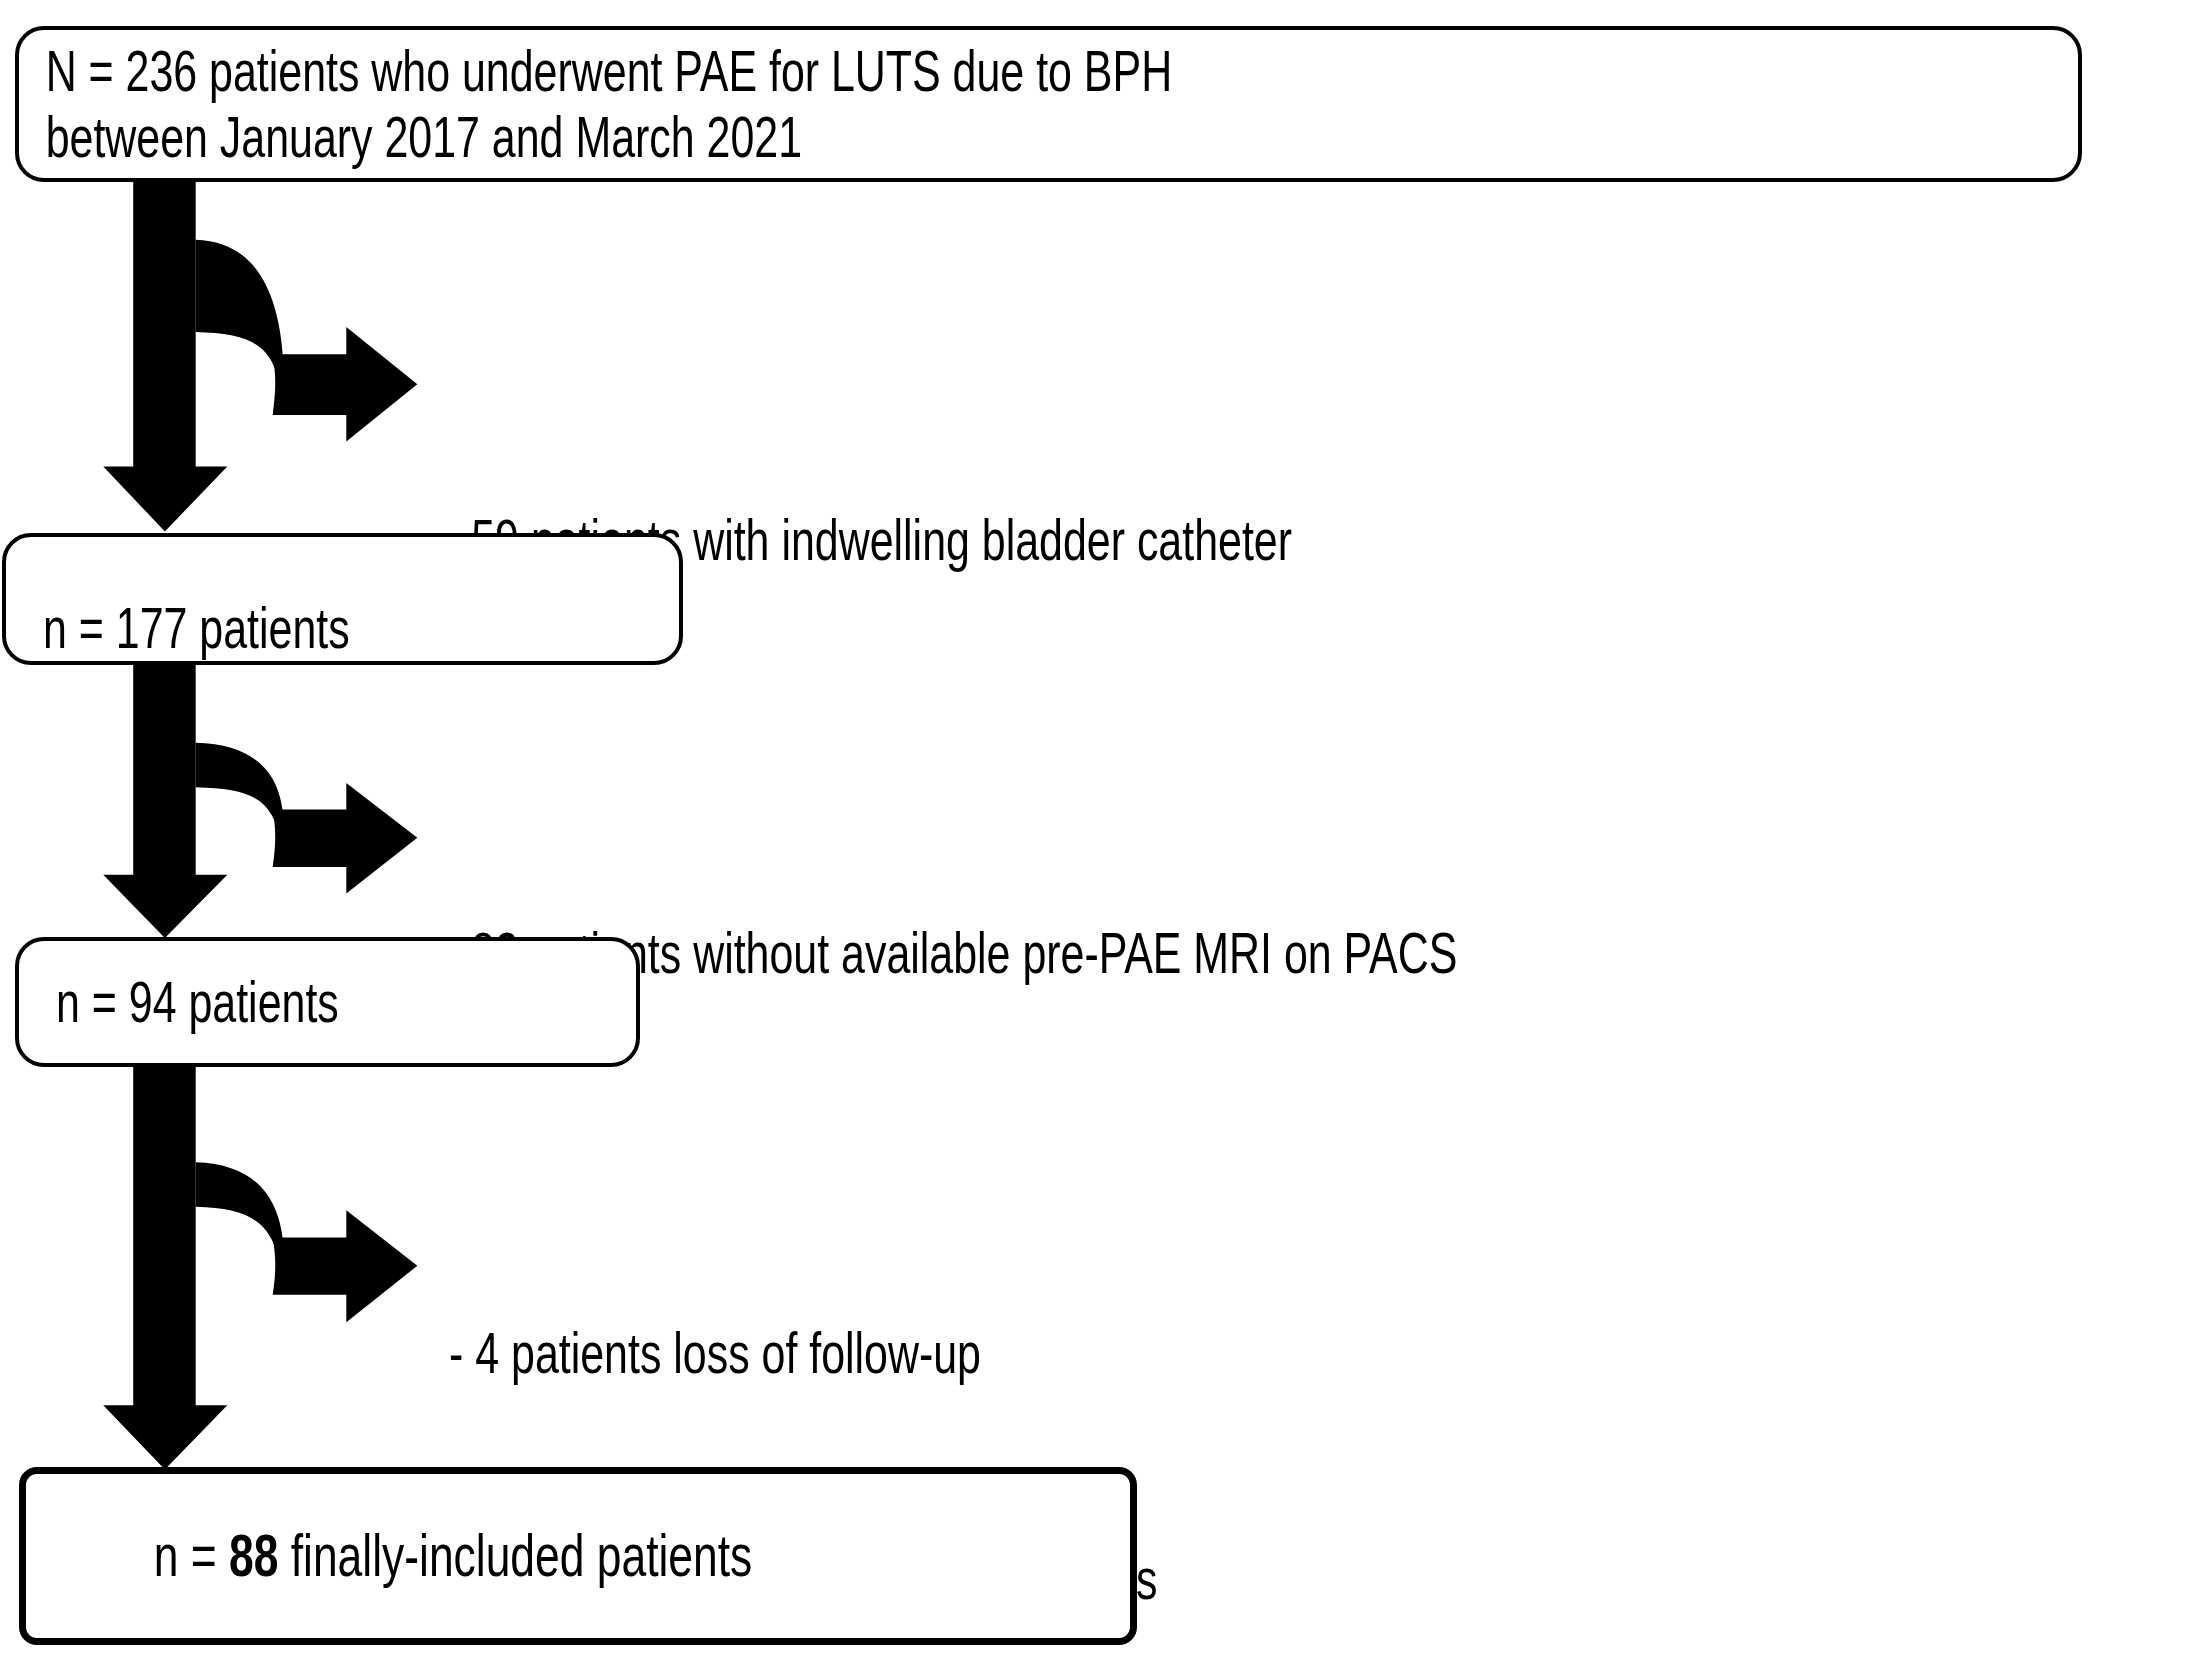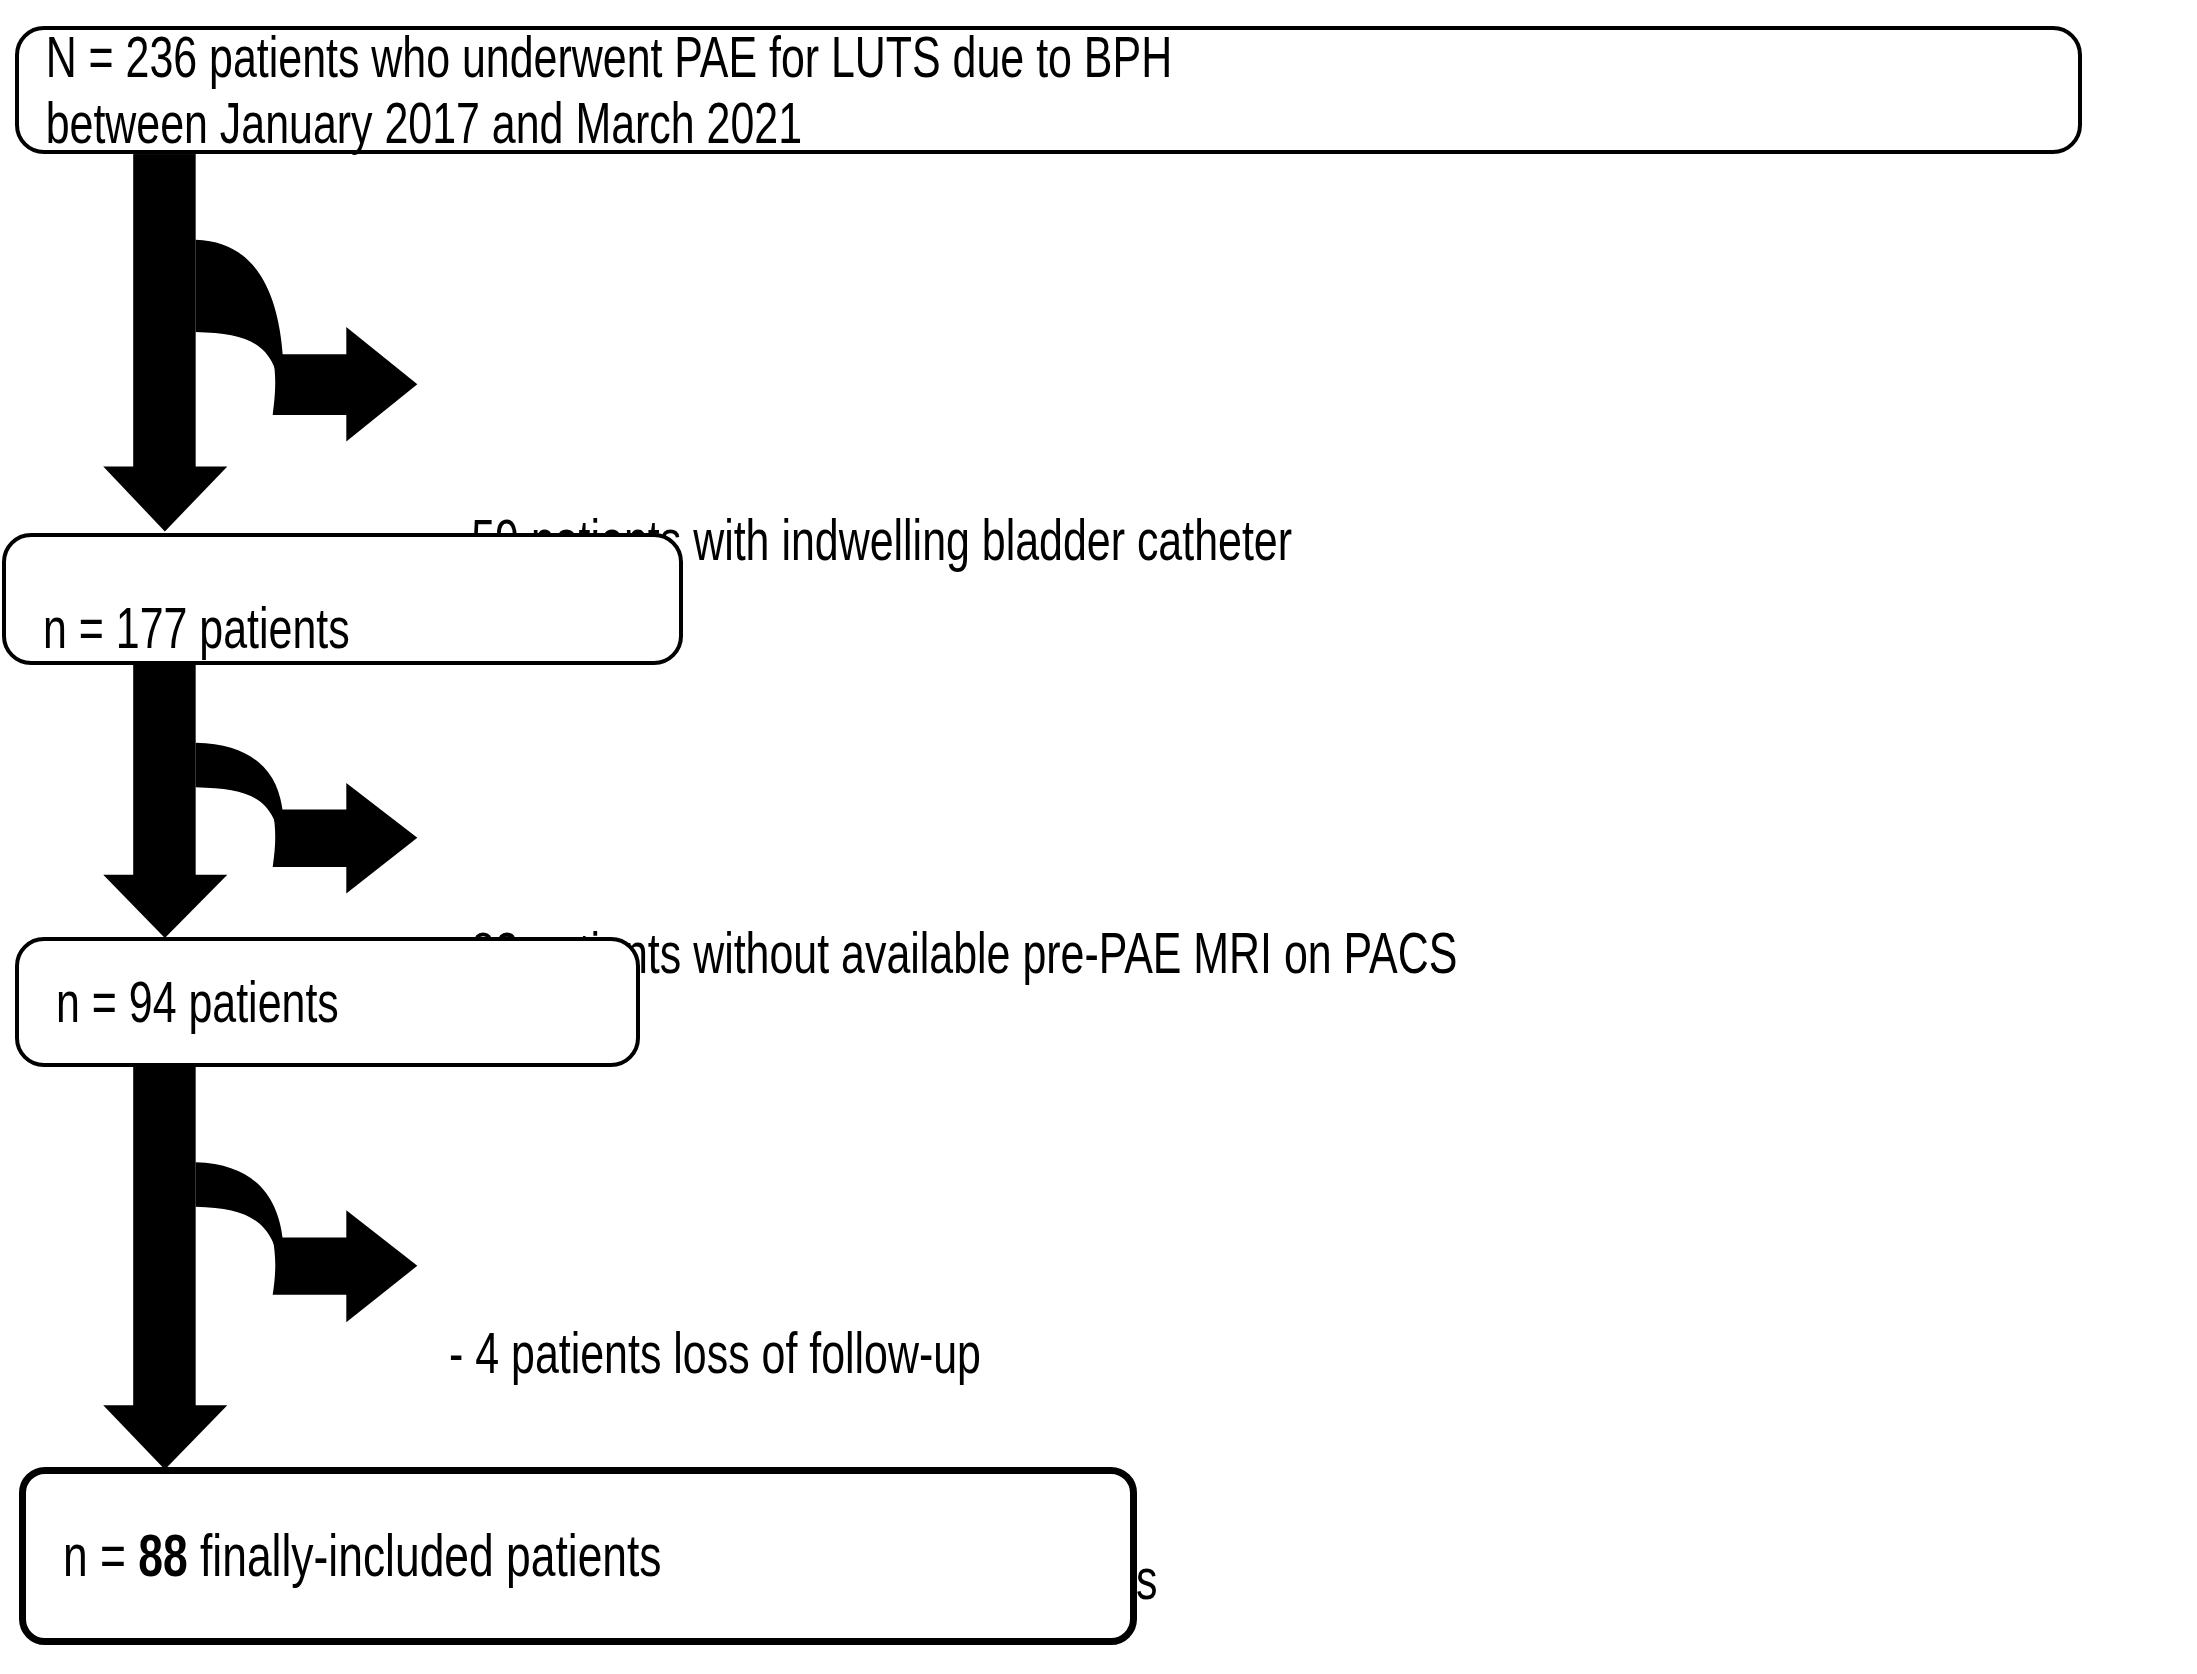--- a/index.html
+++ b/index.html
@@ -31,21 +31,22 @@
     flex-direction: column;
     justify-content: center;
     z-index: 3;
   }
   .node-box.standard {
     border-width: 4.3px;
     border-radius: 29px;
   }
   .node-box.emphasis {
     border-width: 7.7px;
-    border-radius: 26px;
+    border-radius: 18px;
+    text-align: center;
   }
   .node-text {
     color: #000000;
     font-weight: 400;
     font-stretch: condensed;
     transform: scaleX(0.74);
     transform-origin: left center;
     white-space: pre;
     line-height: 1.14;
   }
@@ -56,21 +57,21 @@
     transform: scaleX(0.74);
     transform-origin: left center;
     white-space: pre;
     line-height: 1.30;
     z-index: 3;
   }
   .bold-count {
     font-weight: 700;
   }
   
-  #node-enrolled   { left: 15.4px;  top: 26px;   width: 2067px; height: 128px; }
+  #node-enrolled   { left: 15.4px;  top: 26px;   width: 2067px; height: 156px; }
   #node-stage-177  { left: 2px;  top: 533px;  width: 681px;  height: 132px; justify-content: flex-end; }
   #node-stage-94   { left: 15.4px;  top: 937px; width: 625px;  height: 130px; }
   #node-final-88   { left: 19px;  top: 1467px; width: 1118px; height: 178px; }
 
   #node-enrolled  .node-text { font-size: 58px; padding-left: 36px; }
   #node-stage-177 .node-text { font-size: 58px; padding-left: 50px; }
   #node-stage-94  .node-text { font-size: 58px; padding-left: 50px; }
   #node-final-88  .node-text { font-size: 60px; padding-left: 50px; }
 
   #note-catheter { left: 445px; top: 351px;  font-size: 58px; }

